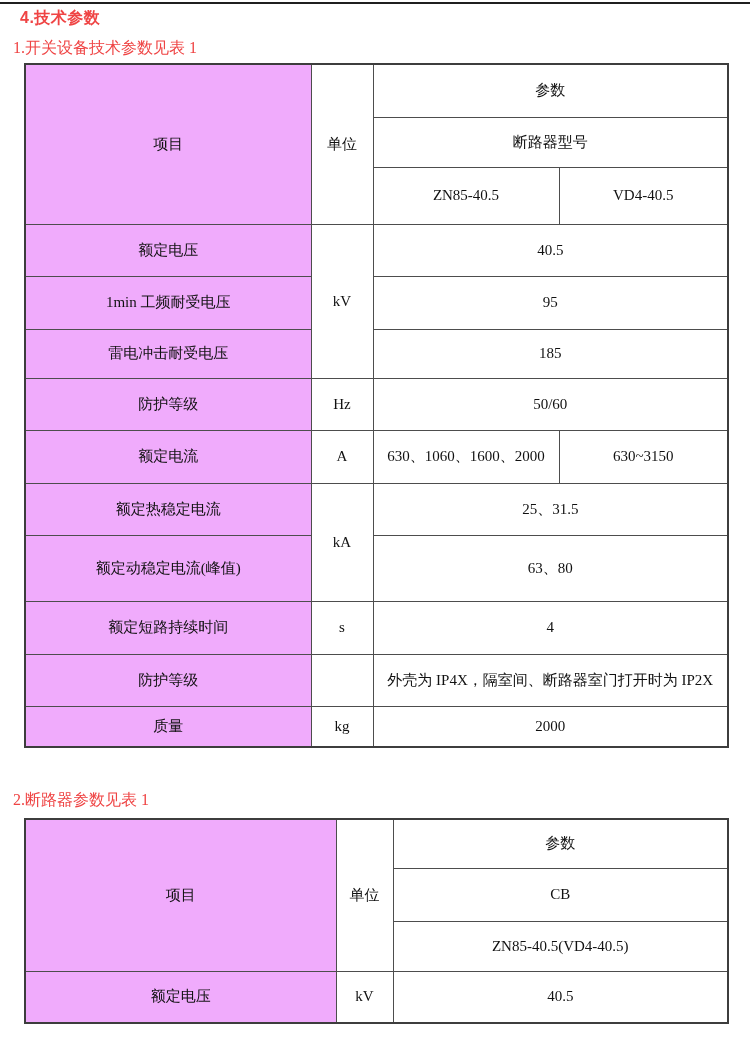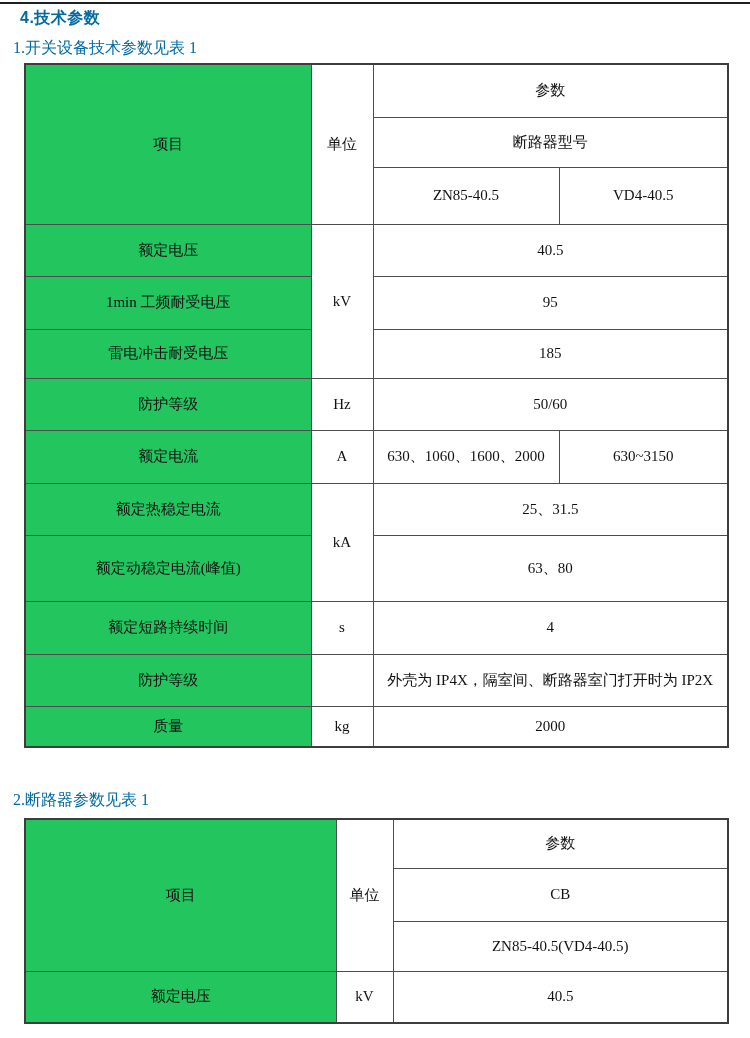--- a/index.html
+++ b/index.html
@@ -11,43 +11,43 @@
     color:#111;
     overflow:hidden;
   }
   .top-rule{
     position:absolute;top:2px;left:0;width:750px;height:2px;
     background:#1f1f1f;
   }
   .heading{
     position:absolute;top:8px;left:20px;
     font-family:"Liberation Sans","DejaVu Sans",sans-serif;
-    font-weight:bold;font-size:16px;color:#0369a1;
+    font-weight:bold;font-size:16px;color:#ef4444;
     letter-spacing:0.5px;
   }
   .intro{
     position:absolute;left:13px;
-    font-size:16px;color:#0369a1;text-align:center;
+    font-size:16px;color:#ef4444;text-align:center;
   }
   #intro1{top:38px;}
   #intro2{top:790px;}
   table.t{
     position:absolute;left:24px;
     border-collapse:collapse;table-layout:fixed;
     border:2px solid #3d3d3d;
   }
   #t1{top:63px;width:703px;}
   #t2{top:818px;width:703px;}
   table.t td{
     border:1px solid #4d4d4d;
     text-align:center;vertical-align:middle;
     font-size:15px;padding:9px 2px;
     overflow:hidden;white-space:nowrap;
   }
-  td.pink{background:#22c55e;}
+  td.pink{background:#f0abfc;}
   td.left{text-align:left;padding-left:8px;}
   td.small{font-size:13px;}
 </style>
 </head>
 <body>
 
 <div id="page">
 
   <div class="top-rule"></div>
 

